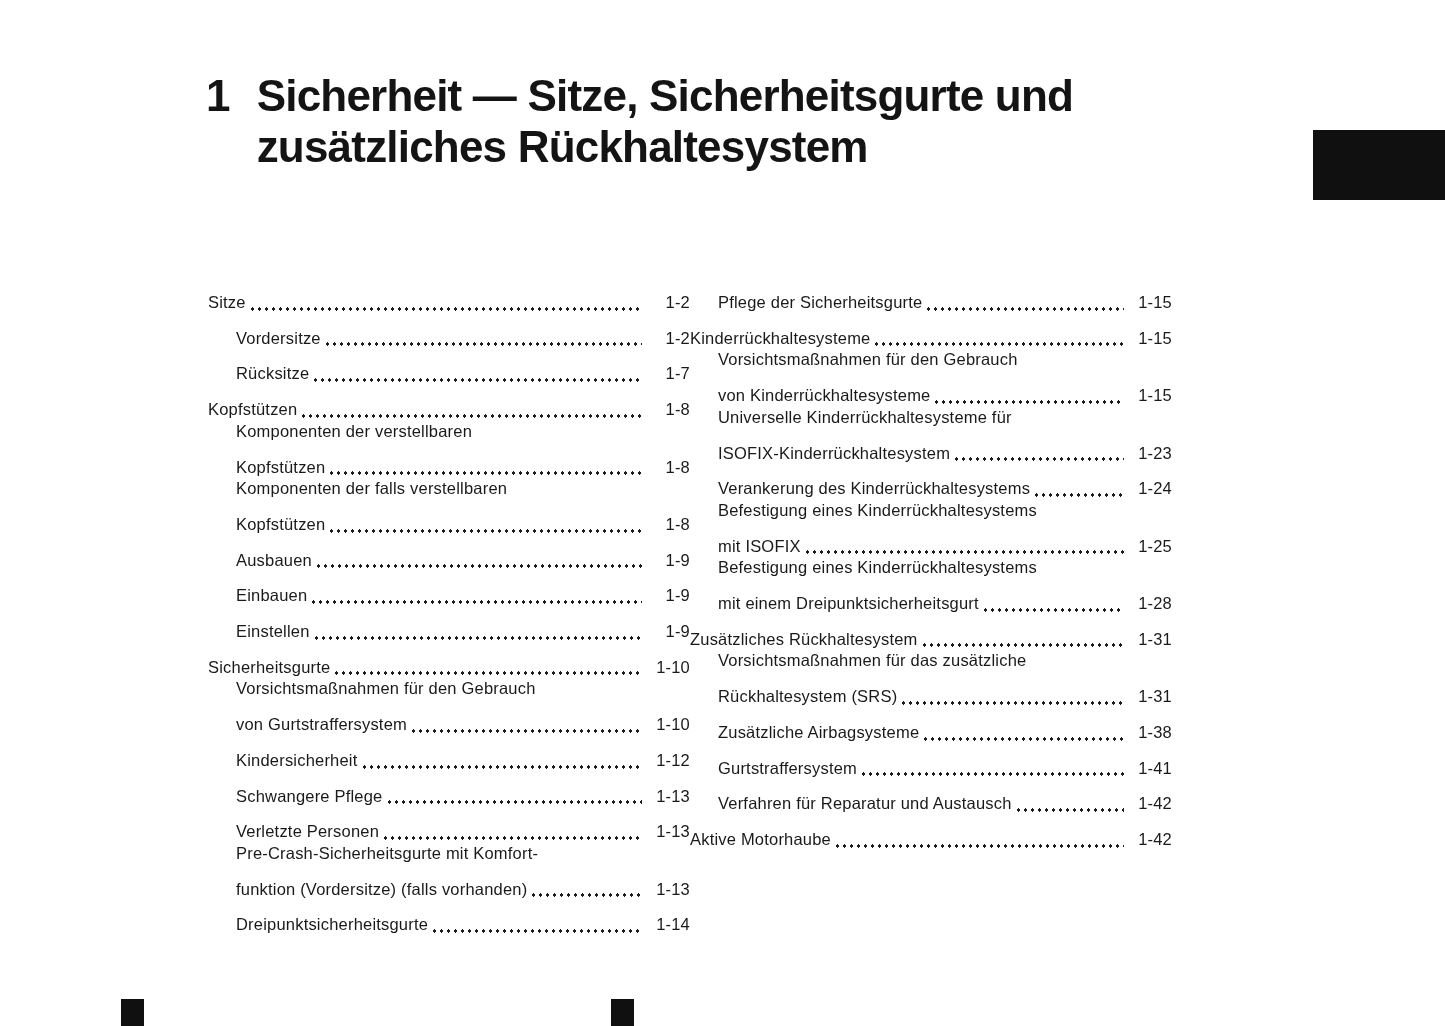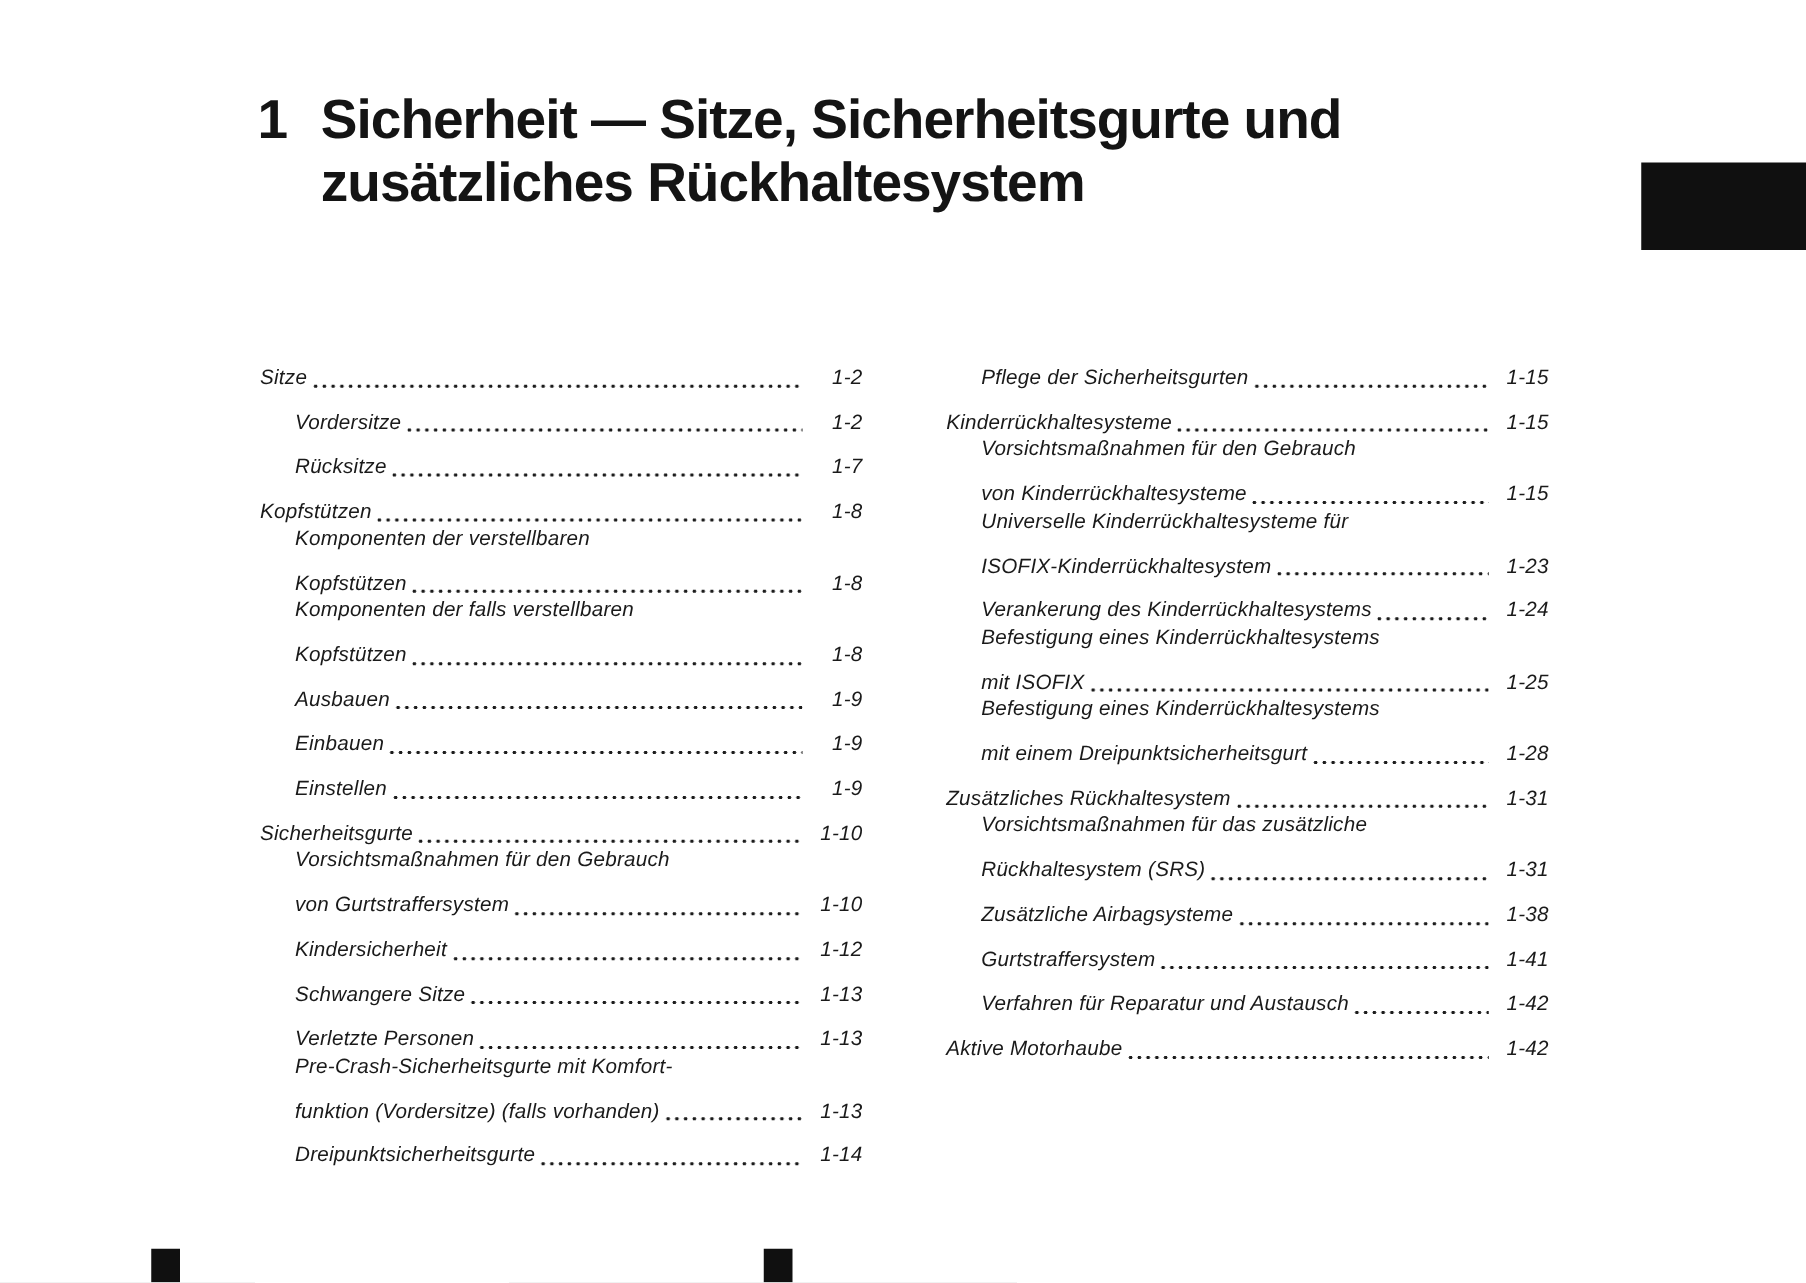--- a/index.html
+++ b/index.html
@@ -39,22 +39,20 @@
     height: 70px;
     background: #101010;
   }
 
   
   .toc {
     position: absolute;
     left: 208px;
     top: 278px;
     display: flex;
-    gap: 67px;
-    font-style: italic;
   }
   .toc-col { width: 482px; display: flex; flex-direction: column; }
   .toc-row {
     display: flex;
     align-items: flex-end;
     font-size: 16.5px;
     line-height: 21.7px;
     letter-spacing: 0.2px;
     white-space: nowrap;
   }
@@ -165,21 +163,21 @@
           <span class="toc-text">von Gurtstraffersystem</span>
           <span class="toc-leader"></span>
           <span class="toc-page">1-10</span>
         </div>
         <div class="toc-row indent-1">
           <span class="toc-text">Kindersicherheit</span>
           <span class="toc-leader"></span>
           <span class="toc-page">1-12</span>
         </div>
         <div class="toc-row indent-1">
-          <span class="toc-text">Schwangere Sitze</span>
+          <span class="toc-text">Schwangere Pflege</span>
           <span class="toc-leader"></span>
           <span class="toc-page">1-13</span>
         </div>
         <div class="toc-row indent-1">
           <span class="toc-text">Verletzte Personen</span>
           <span class="toc-leader"></span>
           <span class="toc-page">1-13</span>
         </div>
         <div class="toc-row indent-1">
           <span class="toc-text">Pre-Crash-Sicherheitsgurte mit Komfort-</span>
@@ -190,21 +188,21 @@
           <span class="toc-page">1-13</span>
         </div>
         <div class="toc-row indent-1">
           <span class="toc-text">Dreipunktsicherheitsgurte</span>
           <span class="toc-leader"></span>
           <span class="toc-page">1-14</span>
         </div>
       </div>
     <div class="toc-col" id="toc-right">
         <div class="toc-row indent-1">
-          <span class="toc-text">Pflege der Sicherheitsgurten</span>
+          <span class="toc-text">Pflege der Sicherheitsgurte</span>
           <span class="toc-leader"></span>
           <span class="toc-page">1-15</span>
         </div>
         <div class="toc-row indent-0">
           <span class="toc-text">Kinderrückhaltesysteme</span>
           <span class="toc-leader"></span>
           <span class="toc-page">1-15</span>
         </div>
         <div class="toc-row indent-1">
           <span class="toc-text">Vorsichtsmaßnahmen für den Gebrauch</span>

